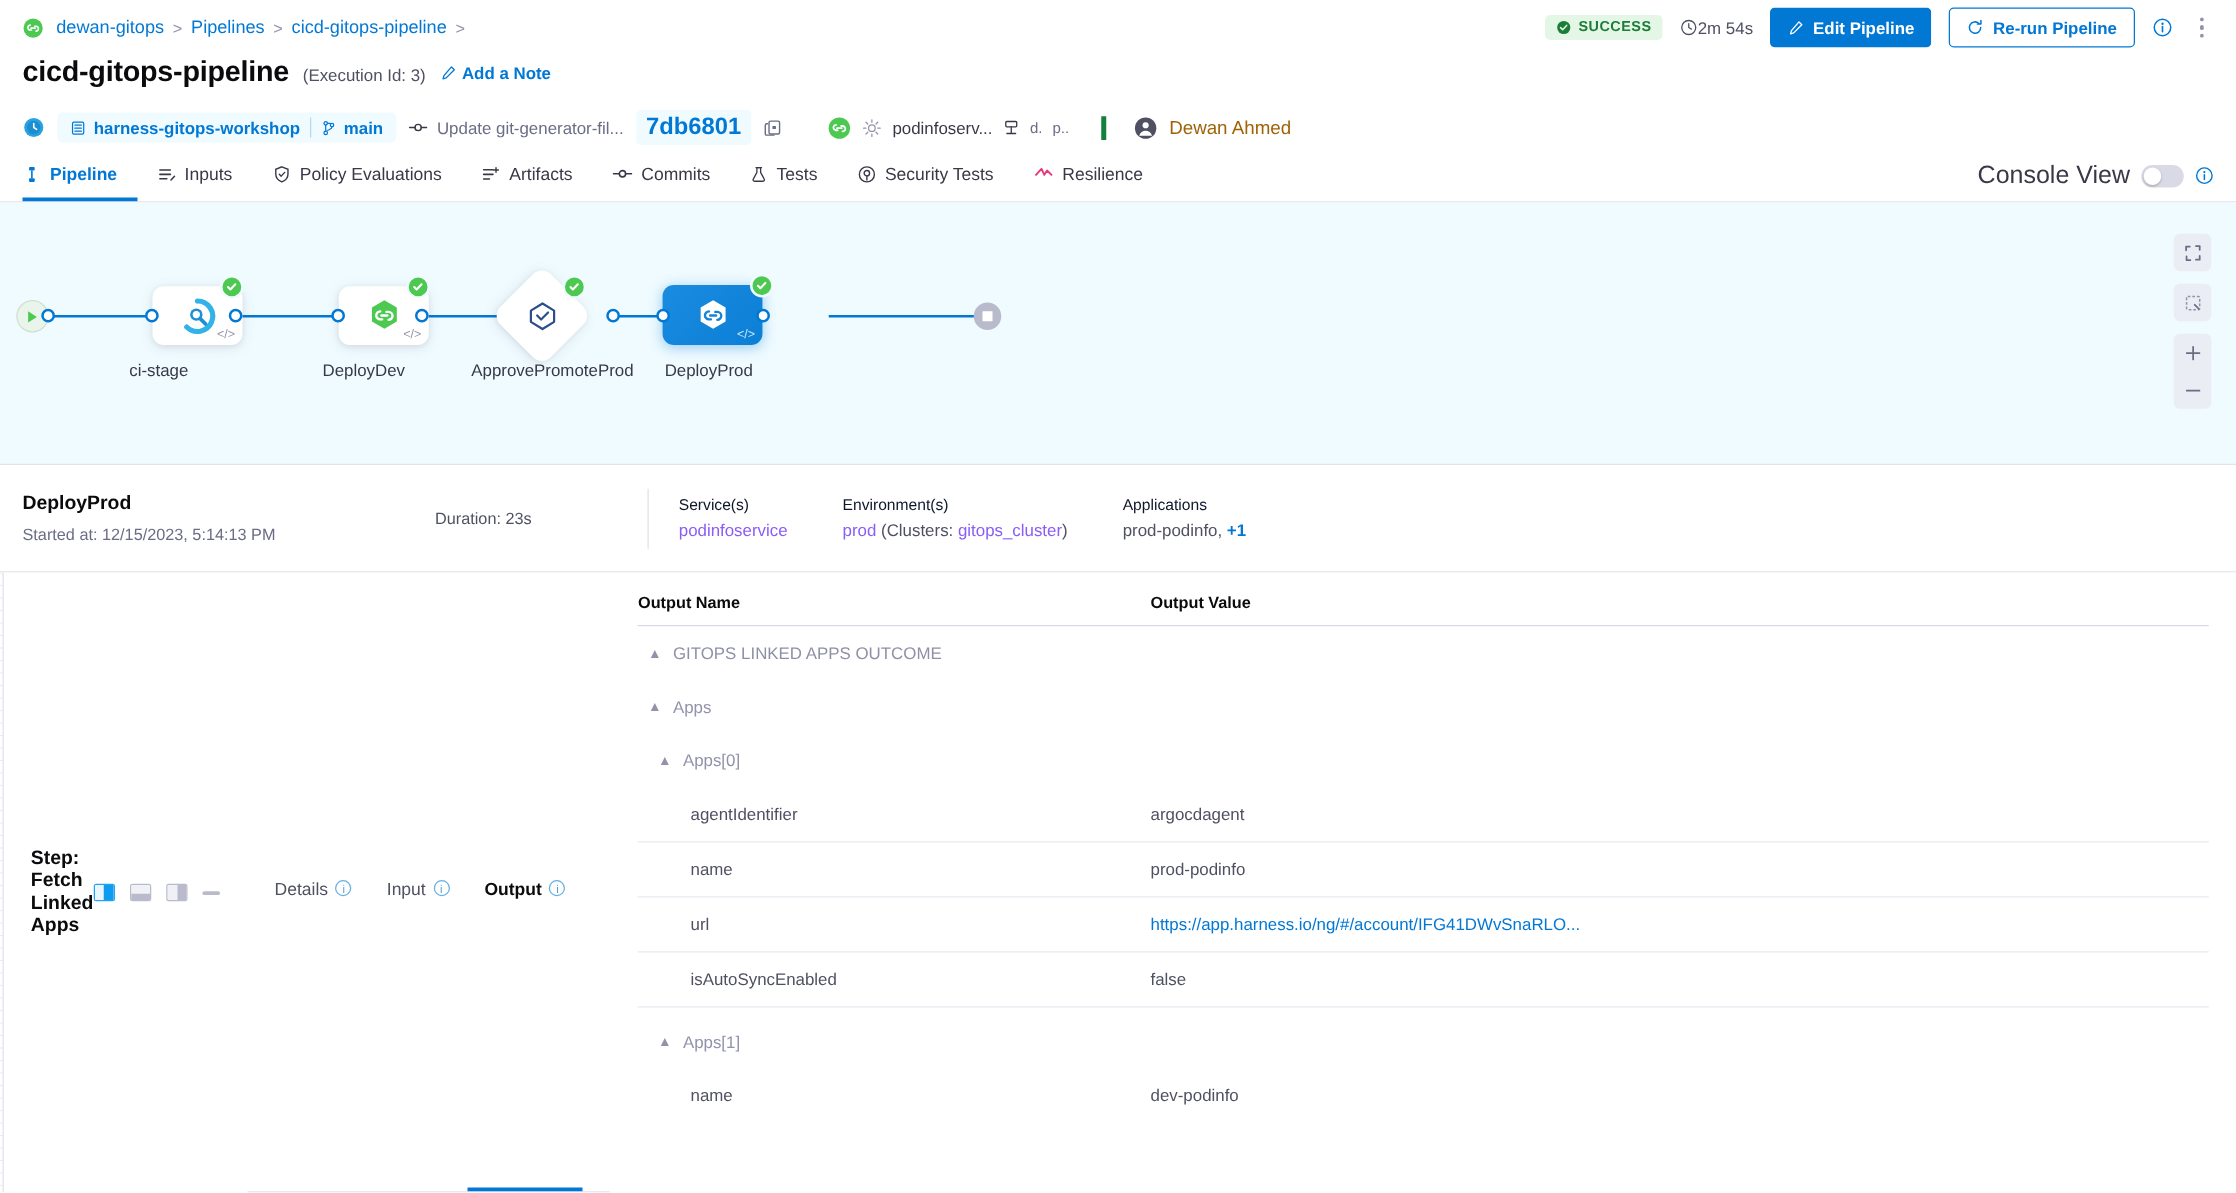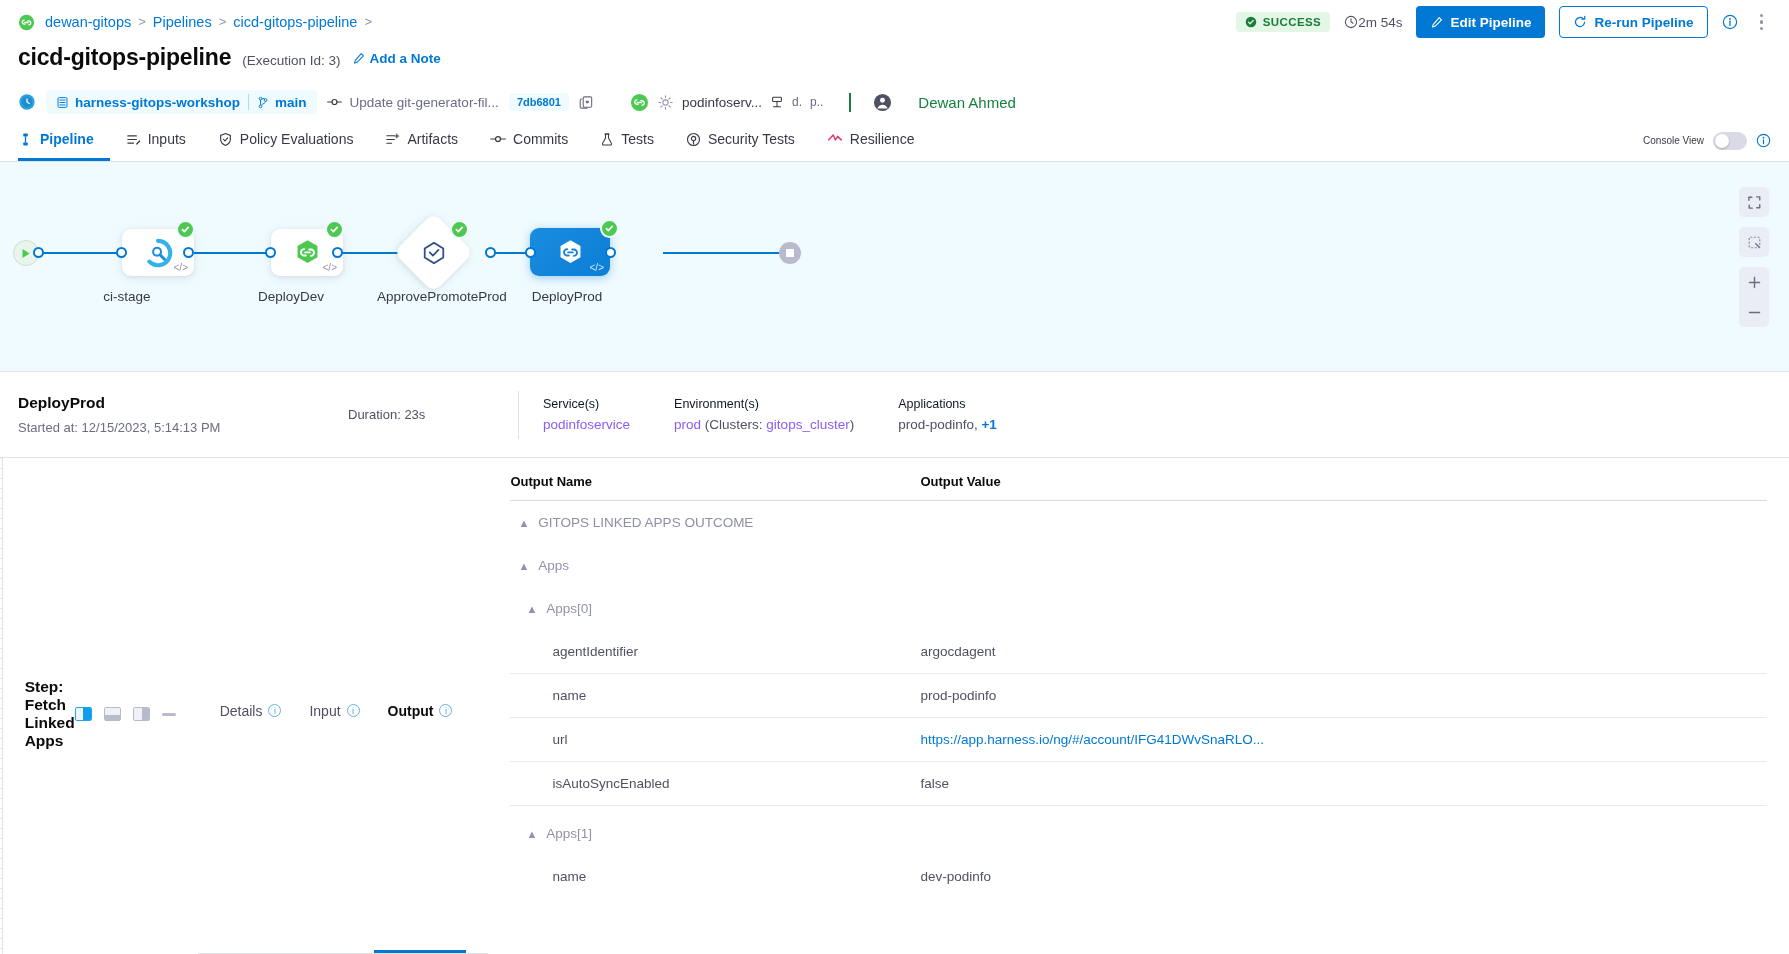--- a/index.html
+++ b/index.html
@@ -12,21 +12,21 @@
     -webkit-font-smoothing: antialiased;
   }
   .app { width: 1789px; height: 954px; position: relative; display: flex; flex-direction: column; }
 
   
   .crumb-row {
     height: 44px; display: flex; align-items: center; padding: 0 18px;
     flex: 0 0 44px; position: relative;
   }
   .crumb-icon { width: 18px; height: 18px; margin-right: 9px; display: flex; align-items: center; }
-  .crumb-list { display: flex; align-items: flex-start; font-size: 14.5px; }
+  .crumb-list { display: flex; align-items: flex-end; font-size: 14.5px; }
   .crumb-link { color: #0278d5; text-decoration: none; cursor: pointer; }
   .crumb-sep { color: #9293ab; margin: 0 7px; font-size: 13px; }
 
   .crumb-right { margin-left: auto; display: flex; align-items: center; gap: 14px; }
   .status-pill {
     display: flex; align-items: center; gap: 6px;
     background: #e4f7e7; color: #1b7d38; border-radius: 4px;
     padding: 4px 9px; font-size: 11.5px; font-weight: 700; letter-spacing: .4px;
   }
   .dur { display: flex; align-items: center; gap: 0; font-size: 13.5px; color: #4f5162; }
@@ -50,37 +50,37 @@
   
   .meta-row { display: flex; align-items: center; padding: 10px 18px 0 18px; gap: 10px; flex: 0 0 46px; }
   .repo-chip {
     display: flex; align-items: center; background: #effbff; border-radius: 4px;
     padding: 4px 10px; gap: 8px; font-size: 13.5px;
   }
   .repo-chip .lnk { color: #0278d5; font-weight: 700; display: inline-flex; align-items: center; gap: 6px; cursor: pointer; }
   .vline { width: 1px; height: 16px; background: #b7d9f0; }
   .commit-msg { display: flex; align-items: center; gap: 8px; font-size: 13.5px; color: #6b6d85; max-width: 185px; }
   .commit-txt { overflow: hidden; text-overflow: ellipsis; white-space: nowrap; }
-  .sha-chip { background: #effbff; color: #0278d5; font-weight: 700; font-size: 11px; border-radius: 4px; padding: 3px 8px; cursor: pointer; }
+  .sha-chip { background: #effbff; color: #0278d5; font-weight: 700; font-size: 19px; border-radius: 4px; padding: 3px 8px; cursor: pointer; }
   .copy-ic { color: #6b6d85; cursor: pointer; display: flex; }
   .svc-group { display: flex; align-items: center; gap: 8px; margin-left: 26px; font-size: 13.5px; color: #383946; }
   .svc-name { max-width: 92px; overflow: hidden; text-overflow: ellipsis; white-space: nowrap; }
   .tiny-txt { font-size: 12px; color: #6b6d85; }
-  .user-group { display: flex; align-items: center; gap: 26px; margin-left: 16px; padding-left: 22px; border-left: 2px solid #15803d; font-size: 15px; color: #15803d; }
+  .user-group { display: flex; align-items: center; gap: 9px; margin-left: 16px; padding-left: 22px; border-left: 4px solid #15803d; font-size: 15px; color: #a16207; }
 
   
   .tabs-bar { display: flex; align-items: center; border-bottom: 1px solid #e1e2ea; padding: 0 18px; flex: 0 0 42px; height: 42px; }
   .tabs { display: flex; align-items: stretch; gap: 0; height: 100%; }
   .tab {
     display: flex; align-items: center; gap: 7px; padding: 0 16px; height: 100%;
     font-size: 14px; color: #383946; cursor: pointer; border-bottom: 3px solid transparent;
   }
   .tab:first-child { padding-left: 0; }
   .tab.active { color: #0278d5; font-weight: 700; border-bottom-color: #0278d5; }
-  .tabs-right { margin-left: auto; display: flex; align-items: center; gap: 9px; font-size: 10px; color: #383946; }
+  .tabs-right { margin-left: auto; display: flex; align-items: center; gap: 9px; font-size: 20px; color: #383946; }
   .toggle { width: 34px; height: 18px; border-radius: 9px; background: #d9dae5; position: relative; cursor: pointer; }
   .toggle i { position: absolute; left: 2px; top: 2px; width: 14px; height: 14px; border-radius: 50%; background: #fff; box-shadow: 0 1px 2px rgba(0,0,0,.25); }
 
   
   .graph-top {
     flex: 0 0 210px; background: #effbff; position: relative; overflow: hidden;
     border-bottom: 1px solid #e1e2ea;
   }
   .zoom-ctrls { position: absolute; right: 20px; display: flex; flex-direction: column; gap: 10px; }
   .zc-btn {

